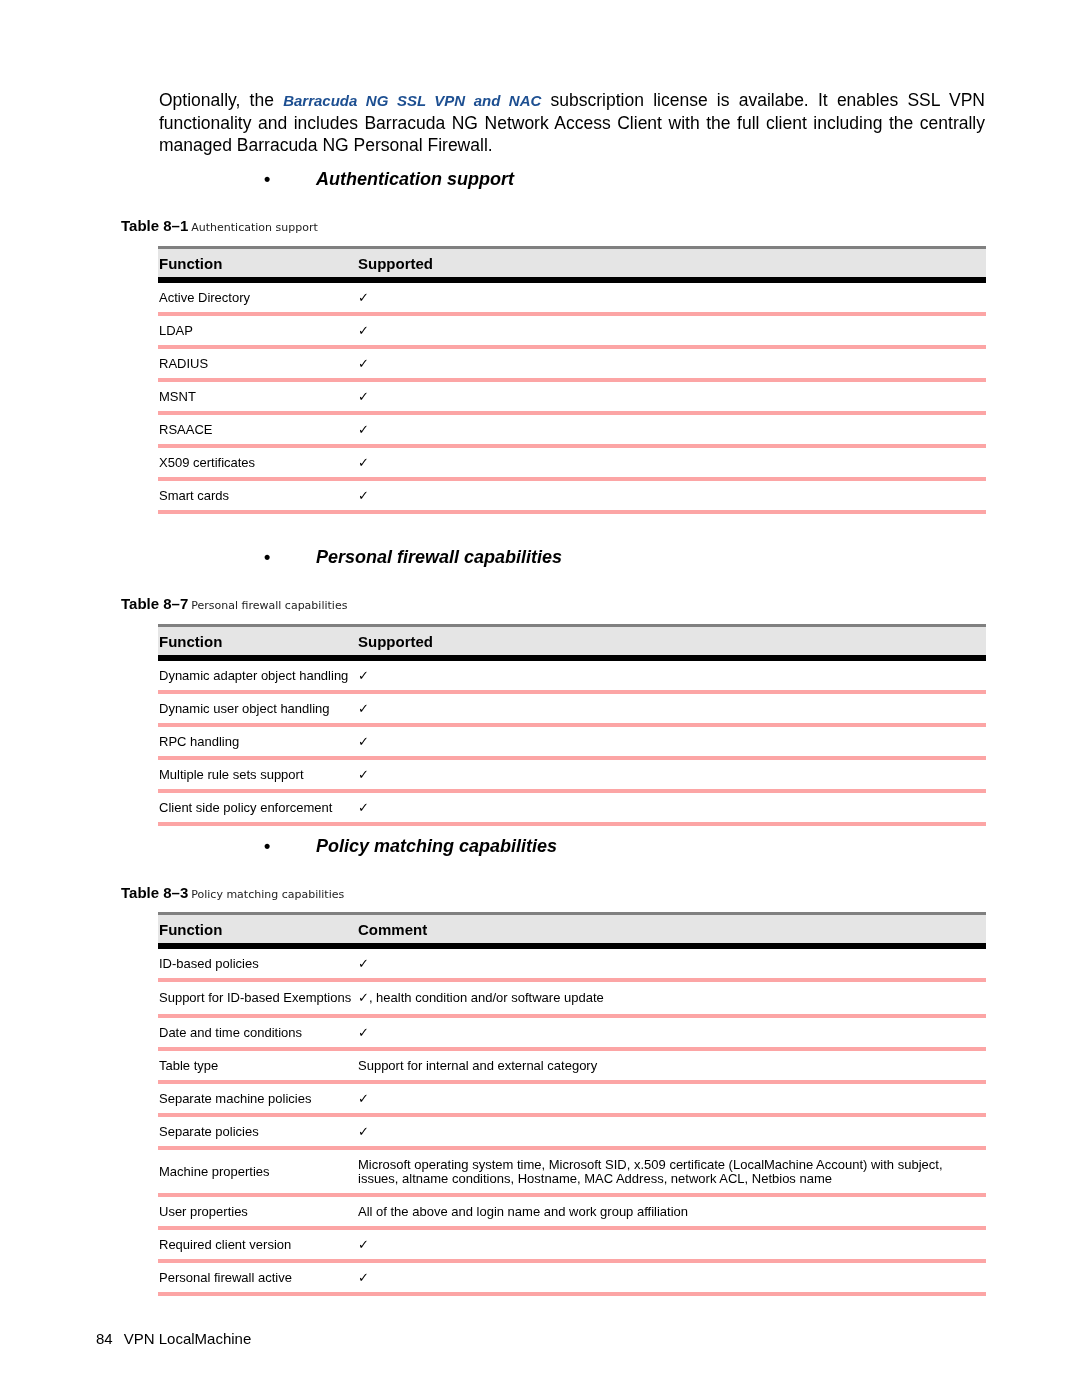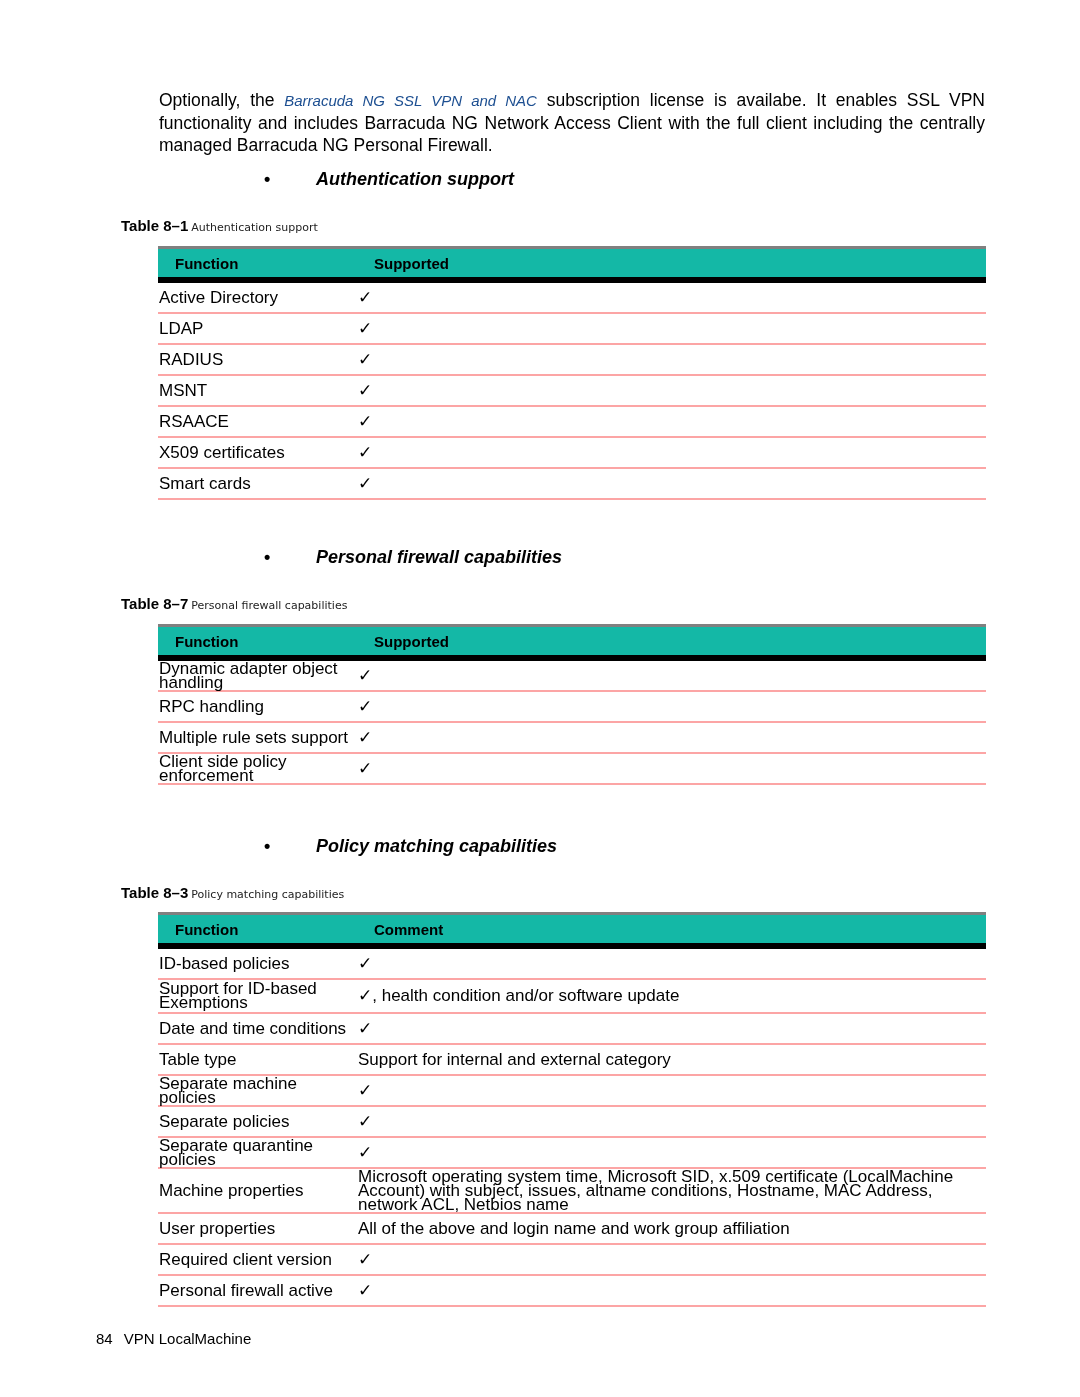--- a/index.html
+++ b/index.html
@@ -1,26 +1,26 @@
 <!DOCTYPE html>
 <html><head>
 <meta charset="utf-8">
 <style>
   html, body { margin: 0; padding: 0; background: #ffffff; }
   body { width: 1080px; height: 1397px; position: relative; font-family: "Liberation Sans", sans-serif; color: #000; overflow: hidden; }
   .intro { position: absolute; left: 159px; top: 89px; width: 826px; font-size: 17.5px; line-height: 22px; text-align: justify; }
-  .intro .brand { color: #1d4f91; font-style: italic; font-weight: normal; font-size: 15px; }
+  .intro .brand { color: #1d4f91; font-style: italic; font-weight: bold; font-size: 15px; }
   .section { position: absolute; left: 244px; font-size: 18px; font-weight: bold; font-style: italic; margin-left: 20px; }
   .section .bullet { display: inline-block; width: 52px; font-style: normal; }
   .caption { position: absolute; left: 121px; font-size: 15px; }
   .caption .num { font-weight: bold; }
   .caption .title { font-family: "DejaVu Sans", sans-serif; font-size: 11px; color: #222; margin-left: 3px; }
   table.tbl { position: absolute; left: 158px; width: 828px; border-collapse: collapse; }
-  table.tbl thead th { background: #14b8a6; border-top: 3px solid #808080; border-bottom: 6px solid #000; text-align: left; font-size: 15px; font-weight: bold; padding: 0 17px; height: 28px; margin-left: 12px; }
-  table.tbl td { font-size: 17px; padding: 0 1px; border-bottom: 2px solid #fca5a5; height: 29px; vertical-align: middle; line-height: 14px; }
+  table.tbl thead th { background: #e5e5e5; border-top: 3px solid #808080; border-bottom: 6px solid #000; text-align: left; font-size: 15px; font-weight: bold; padding: 0 1px; height: 28px; margin-left: 12px; }
+  table.tbl td { font-size: 13px; padding: 0 1px; border-bottom: 4px solid #fca5a5; height: 29px; vertical-align: middle; line-height: 14px; }
   table.tbl td.c1 { width: 197px; }
   table.tbl tr.tall td { height: 43px; }
   table.tbl tr.mid td { height: 32px; }
   .check { font-size: 14px; }
   .footer { position: absolute; left: 96px; top: 1330px; font-size: 15px; }
   .footer .pg { margin-right: 11px; }
 </style>
 </head>
 <body>
 
@@ -75,20 +75,24 @@
     <th class="c1">Function</th>
     <th>Supported</th>
   </tr>
     </thead>
   <tbody>
     <tr>
         <td class="c1">Dynamic adapter object handling</td>
         <td class="check">✓</td>
       </tr>
     <tr>
+        <td class="c1">Dynamic user object handling</td>
+        <td class="check">✓</td>
+      </tr>
+    <tr>
         <td class="c1">RPC handling</td>
         <td class="check">✓</td>
       </tr>
     <tr>
         <td class="c1">Multiple rule sets support</td>
         <td class="check">✓</td>
       </tr>
     <tr>
         <td class="c1">Client side policy enforcement</td>
         <td class="check">✓</td>
@@ -123,24 +127,20 @@
         <td>Support for internal and external category</td>
       </tr>
     <tr>
         <td class="c1">Separate machine policies</td>
         <td class="check">✓</td>
       </tr>
     <tr>
         <td class="c1">Separate policies</td>
         <td class="check">✓</td>
       </tr>
-    <tr>
-        <td class="c1">Separate quarantine policies</td>
-        <td class="check">✓</td>
-      </tr>
     <tr class="tall">
         <td class="c1">Machine properties</td>
         <td>Microsoft operating system time, Microsoft SID, x.509 certificate (LocalMachine Account) with subject, issues, altname conditions, Hostname, MAC Address, network ACL, Netbios name</td>
       </tr>
     <tr>
         <td class="c1">User properties</td>
         <td>All of the above and login name and work group affiliation</td>
       </tr>
     <tr>
         <td class="c1">Required client version</td>

